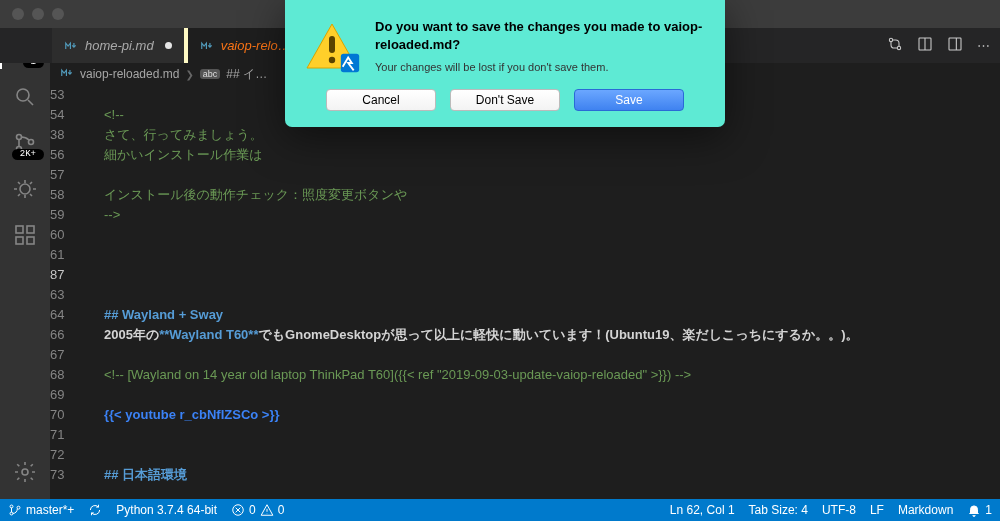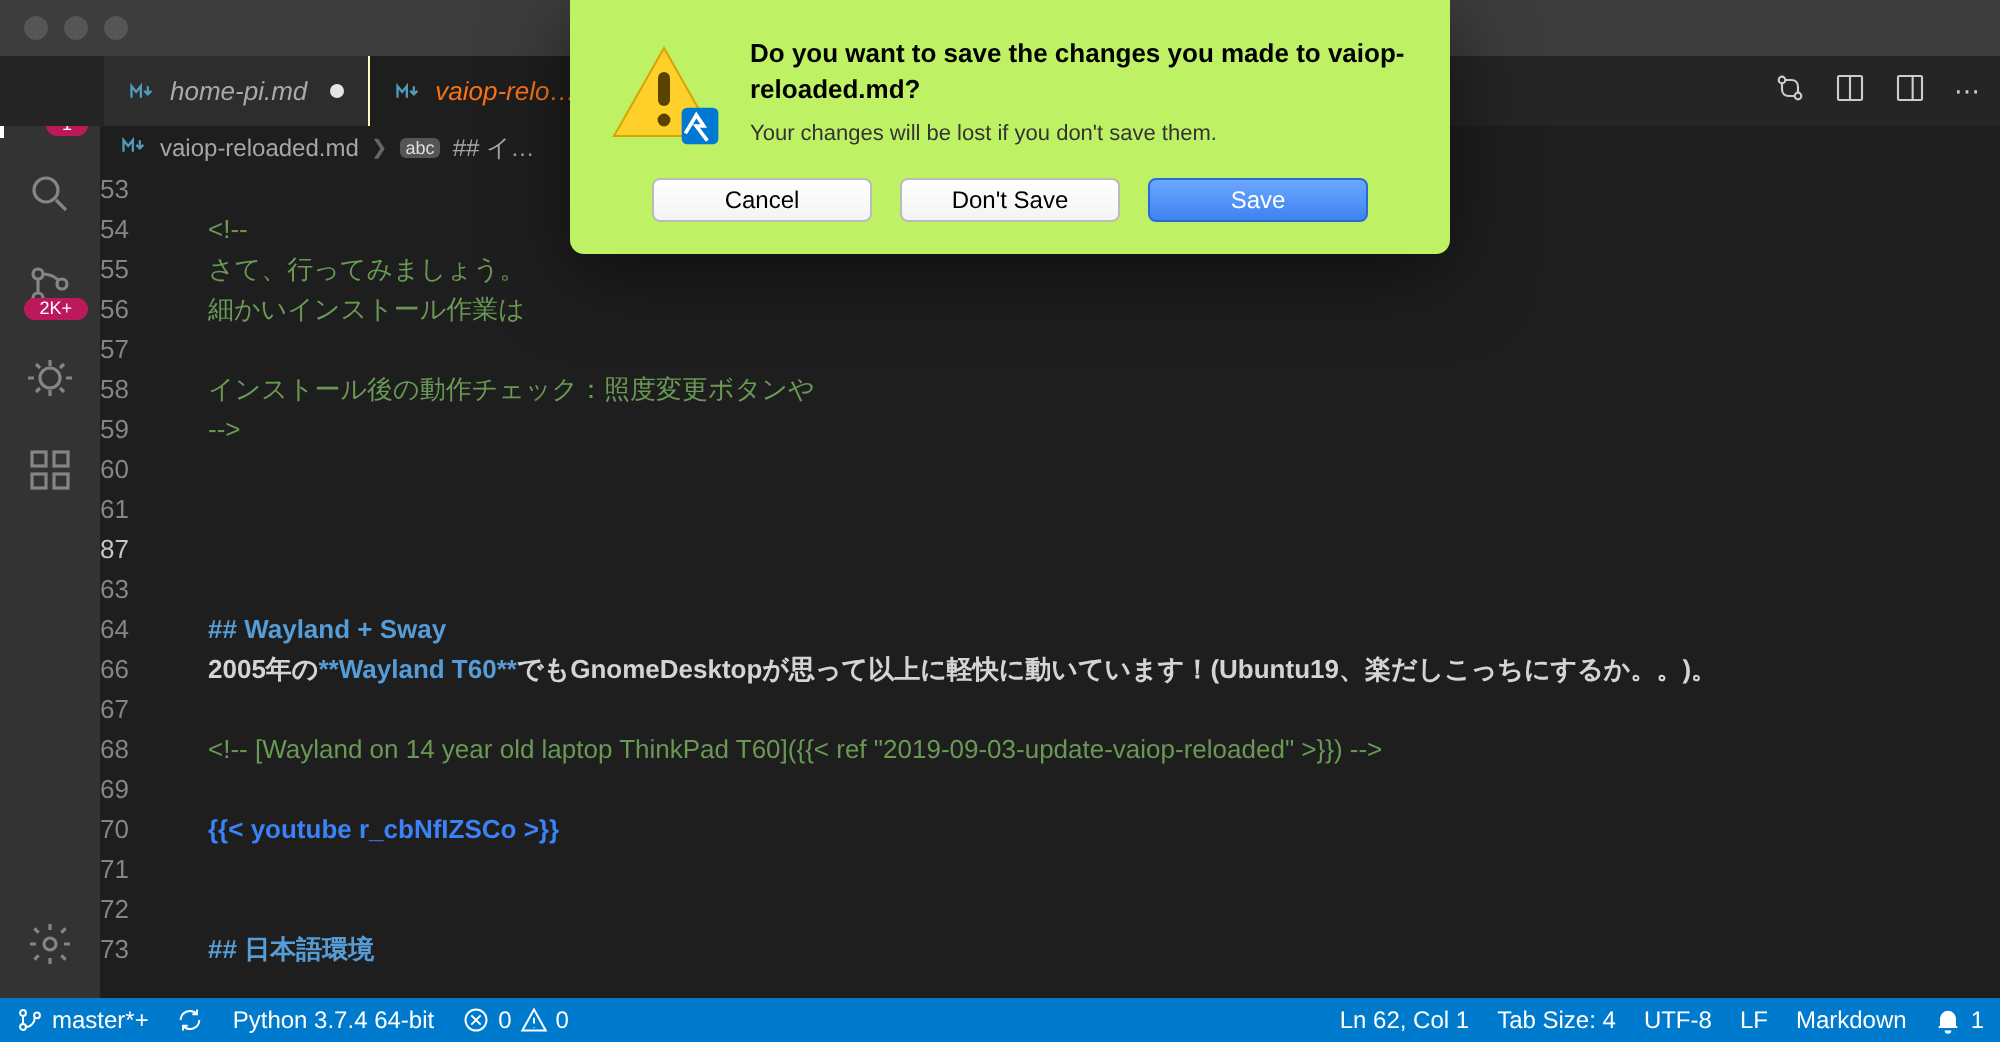--- a/index.html
+++ b/index.html
@@ -2,54 +2,54 @@
 <html><head>
 <meta charset="utf-8">
 <style>
 *{margin:0;padding:0;box-sizing:border-box;font-family:-apple-system,"SF Pro Text","Helvetica Neue",Arial,sans-serif;}
 html,body{width:1000px;height:521px;overflow:hidden;background:#1e1e1e;color:#ccc;font-size:13px;}
 .titlebar{height:28px;background:#3c3c3c;display:flex;align-items:center;position:relative;user-select:none;}
 .traffic{display:flex;gap:8px;padding-left:12px;}
 .traffic span{width:12px;height:12px;border-radius:50%;background:#555;}
 .win-title{position:absolute;left:50%;transform:translateX(-50%);color:#ccc;font-size:12px;}
 .tabbar{height:35px;background:#252526;display:flex;align-items:stretch;padding-left:52px;position:relative;}
-.tab{display:flex;align-items:center;gap:7px;padding:0 12px;background:#2d2d2d;color:#aaa;font-size:13px;border-right:1px solid #fef9c3;min-width:130px;font-style:italic;}
+.tab{display:flex;align-items:center;gap:7px;padding:0 12px;background:#2d2d2d;color:#aaa;font-size:13px;border-right:4px solid #fef9c3;min-width:130px;font-style:italic;}
 .tab.active{background:#1e1e1e;color:#f97316;}
 .tab .mdicon{width:14px;height:14px;}
 .tab .mdicon svg{width:14px;height:14px;}
 .tab .dirty{width:7px;height:7px;border-radius:50%;background:#e5e5e5;margin-left:4px;}
 .tabactions{position:absolute;right:8px;top:0;height:100%;display:flex;align-items:center;gap:14px;color:#ccc;}
 .tabactions span{cursor:pointer;}
 .breadcrumb{height:22px;background:#1e1e1e;display:flex;align-items:center;padding-left:60px;color:#a6a6a6;font-size:12px;gap:6px;}
 .breadcrumb .sep{color:#666;font-size:10px;}
 .breadcrumb .abc{background:#555;border-radius:3px;padding:0 3px;font-size:9px;color:#ddd;}
 .sidebar{position:absolute;left:0;top:28px;bottom:22px;width:50px;background:#333333;display:flex;flex-direction:column;align-items:center;padding-top:10px;gap:20px;}
 .sidebar .ico{width:26px;height:26px;display:flex;align-items:center;justify-content:center;color:#858585;position:relative;}
 .sidebar .ico.active{color:#fff;}
 .sidebar .ico.active::before{content:"";position:absolute;left:-12px;top:-5px;width:2px;height:36px;background:#fff;}
 .sidebar .ico svg{width:24px;height:24px;stroke:currentColor;fill:none;stroke-width:1.6;}
-.sidebar .badge{position:absolute;bottom:-4px;right:-6px;background:#be185d;color:#fff;border-radius:8px;font-size:9px;padding:1px 8px;line-height:1;}
+.sidebar .badge{position:absolute;bottom:-4px;right:-6px;background:#000000;color:#fff;border-radius:8px;font-size:9px;padding:1px 8px;line-height:1;font-family:Liberation Mono, monospace;}
 .sidebar .bottom{margin-top:auto;margin-bottom:14px;}
 .editor{position:absolute;left:50px;right:0;top:85px;bottom:22px;overflow:hidden;background:#1e1e1e;font-family:Menlo,Consolas,"Courier New",monospace;font-size:13px;line-height:20px;}
 .lines{padding:0;}
 .line{display:flex;}
 .gutter{width:54px;padding-right:18px;color:#858585;user-select:none;flex-shrink:0;}
 .line.current .gutter{color:#c6c6c6;}
 .code{white-space:pre;color:#d4d4d4;}
 .c-comment{color:#6a9955;}
 .c-heading{color:#569cd6;font-weight:bold;}
 .c-bold{color:#569cd6;font-weight:bold;}
 .c-text{color:#d4d4d4;font-weight:bold;}
 .c-var{color:#3b82f6;font-weight:bold;}
 .statusbar{position:absolute;left:0;right:0;bottom:0;height:22px;background:#007acc;color:#fff;display:flex;align-items:center;font-size:12px;padding:0 8px;gap:14px;}
 .statusbar .grow{flex:1;}
 .statusbar .item{display:flex;align-items:center;gap:4px;cursor:pointer;}
 .statusbar svg{width:14px;height:14px;fill:none;stroke:#fff;stroke-width:1.7;}
 .dialog-backdrop{position:absolute;inset:0;display:flex;justify-content:center;align-items:flex-start;}
-.dialog{position:absolute;top:0;left:285px;width:440px;background:#bef264;border-radius:0 0 7px 7px;box-shadow:0 10px 40px rgba(0,0,0,.5);padding:18px 20px 16px 20px;color:#000;font-size:12px;}
+.dialog{position:absolute;top:0;left:285px;width:440px;background:#5eead4;border-radius:0 0 7px 7px;box-shadow:0 10px 40px rgba(0,0,0,.5);padding:18px 20px 16px 20px;color:#000;font-size:12px;}
 .dialog .row1{display:flex;gap:16px;}
 .dialog .dlgicon{width:54px;height:54px;flex-shrink:0;position:relative;}
 .dialog .msg{flex:1;}
 .dialog .msg .q{font-weight:bold;font-size:13px;margin-bottom:8px;line-height:1.35;}
 .dialog .msg .info{font-size:11px;color:#333;}
 .dialog .btnrow{display:flex;justify-content:center;gap:14px;margin-top:16px;}
 .dialog button{width:110px;height:22px;border:1px solid #bbb;border-radius:4px;background:linear-gradient(#fff,#f3f3f3);font-size:12px;color:#000;cursor:pointer;}
 .dialog button.primary{background:linear-gradient(#6ba7ff,#3f82f0);border-color:#2a6ad6;color:#fff;}
 .tri{position:absolute;left:0;top:4px;}
 </style>
@@ -160,21 +160,21 @@
   <div class="lines" id="lines">
       <div class="line">
         <div class="gutter">53</div>
         <div class="code"><span class="c-comment"> </span></div>
       </div>
       <div class="line">
         <div class="gutter">54</div>
         <div class="code"><span class="c-comment">&lt;!--</span></div>
       </div>
       <div class="line">
-        <div class="gutter">55</div>
+        <div class="gutter">38</div>
         <div class="code"><span class="c-comment">さて、行ってみましょう。</span></div>
       </div>
       <div class="line">
         <div class="gutter">56</div>
         <div class="code"><span class="c-comment">細かいインストール作業は</span></div>
       </div>
       <div class="line">
         <div class="gutter">57</div>
         <div class="code"><span class="c-comment"></span></div>
       </div>

